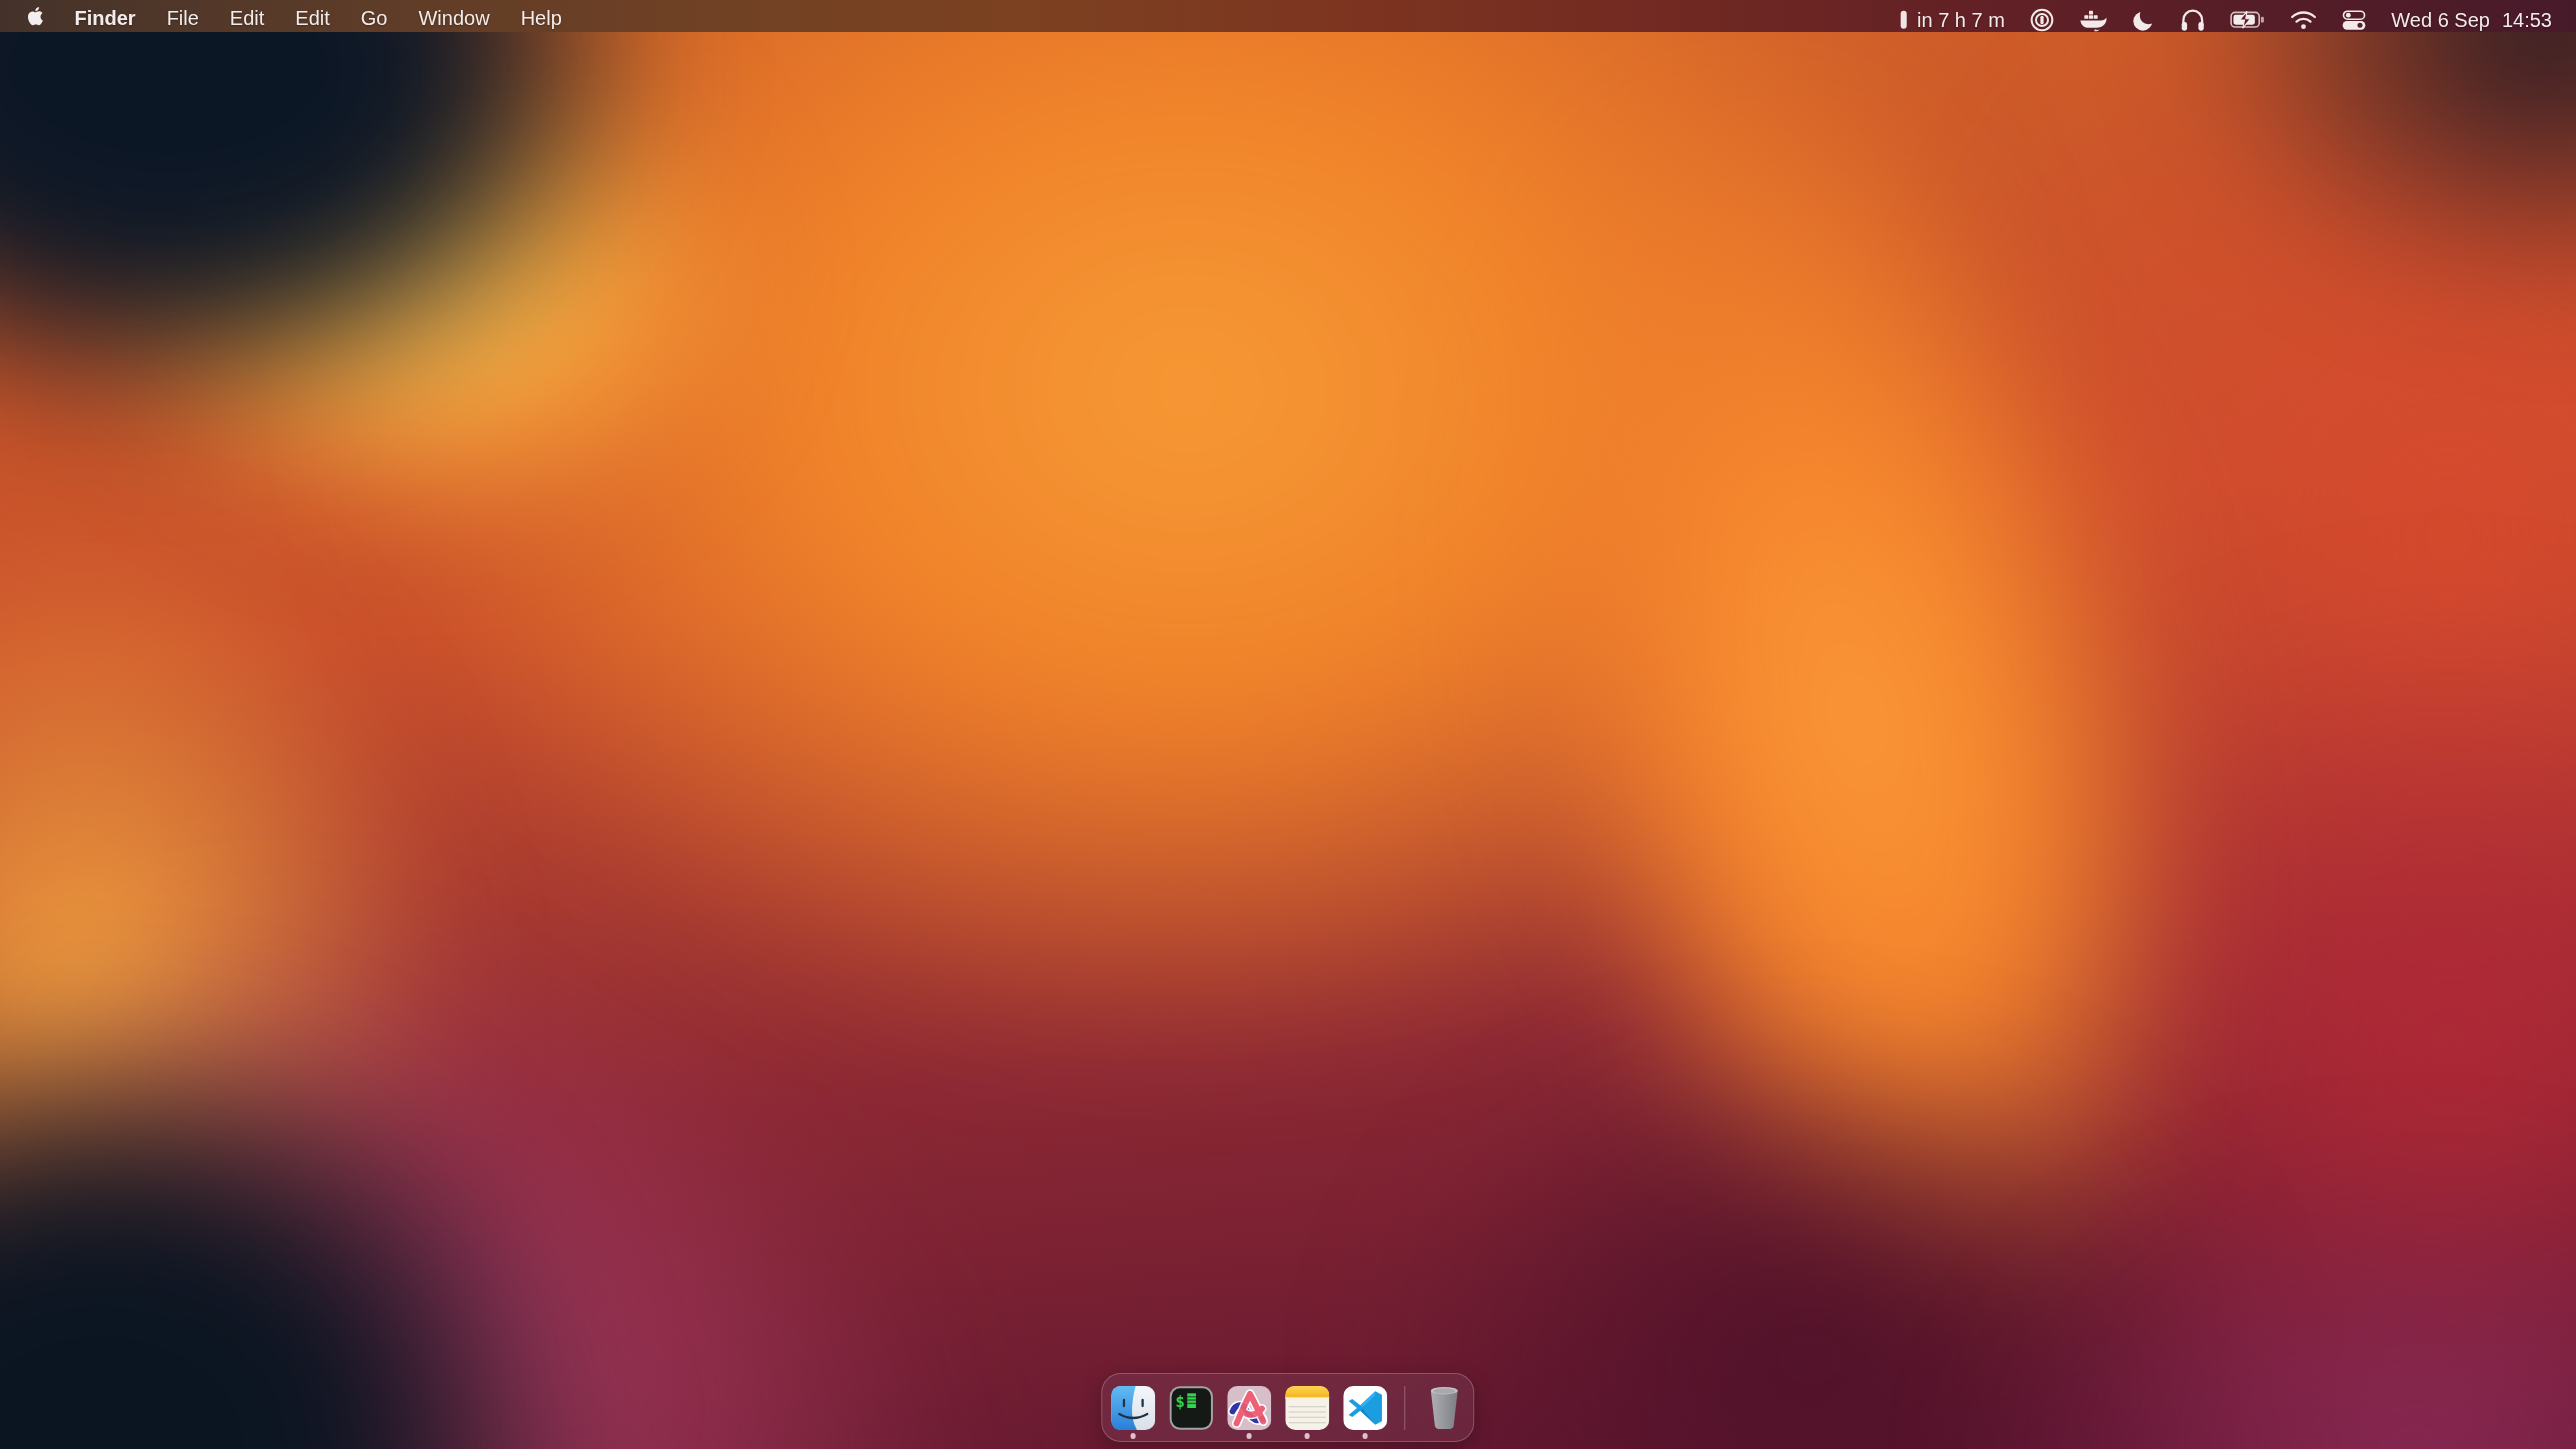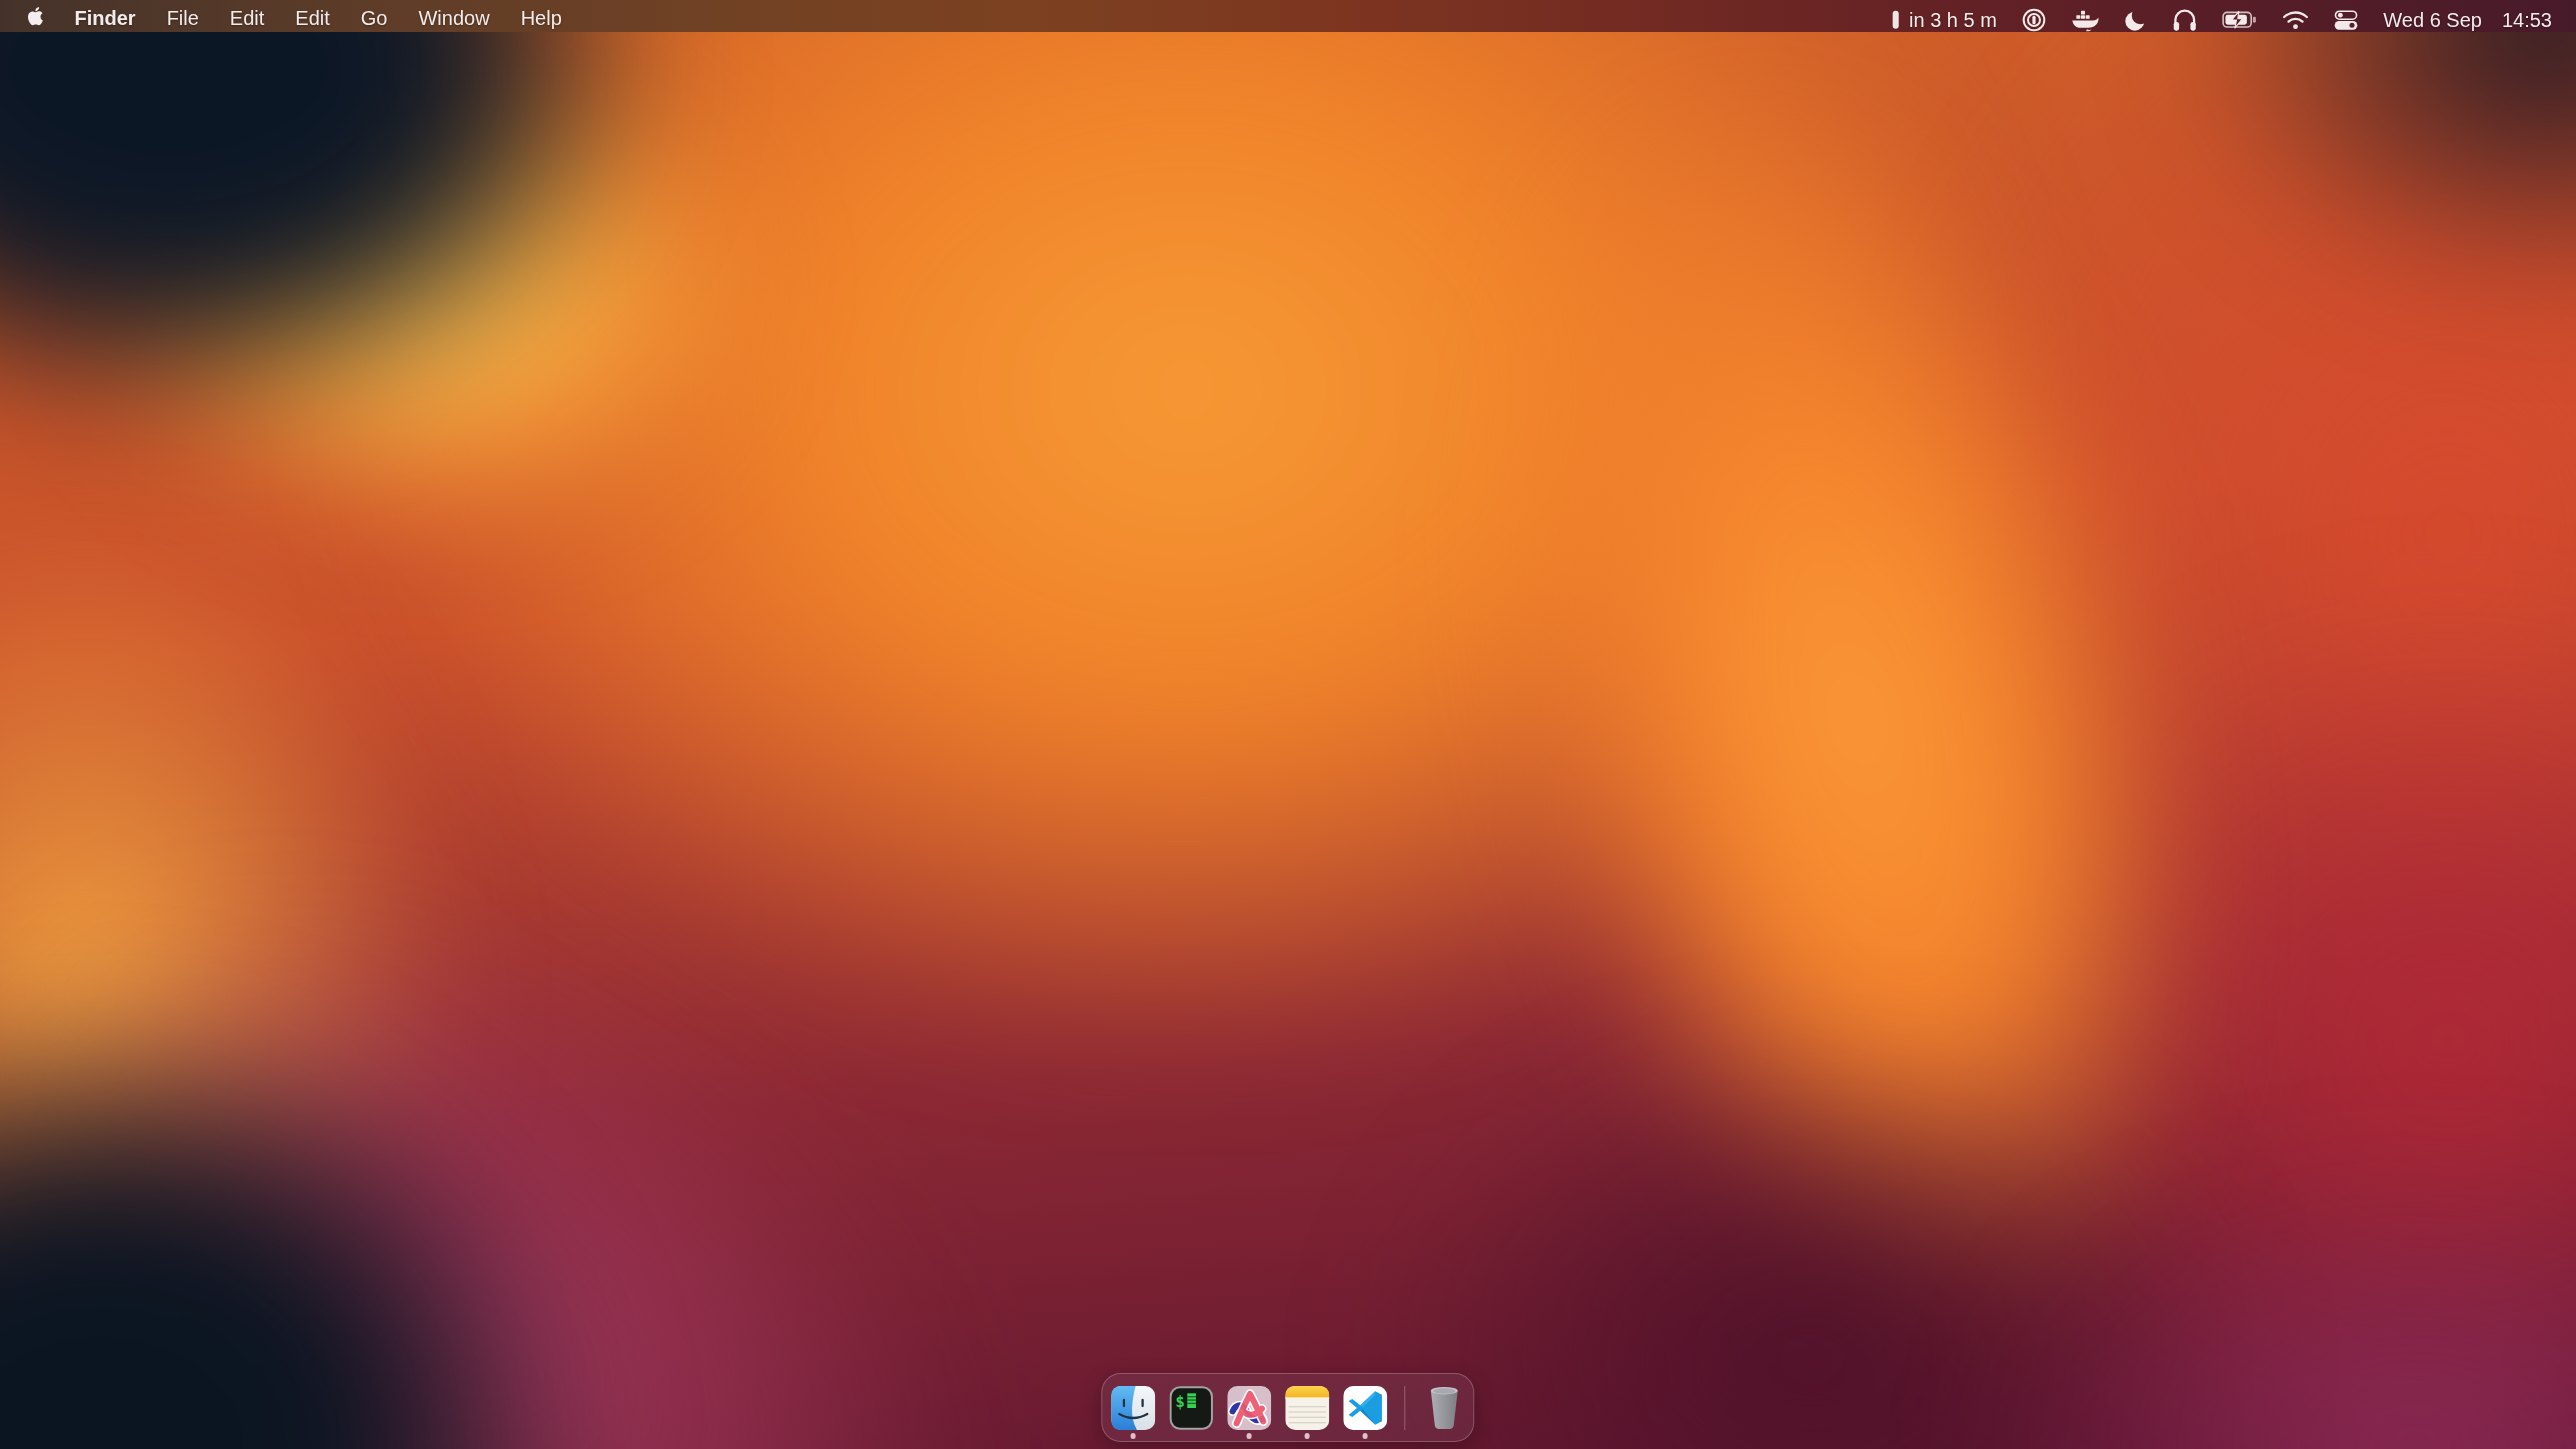--- a/index.html
+++ b/index.html
@@ -42,21 +42,21 @@
              background:linear-gradient(90deg,#44322a 0%,#5d3c28 14%,#714124 28%,#7c4120 40%,
                         #7d3520 52%,#722a22 64%,#632125 76%,#551d27 88%,#471a2a 100%);
              color:#f3ecec; font-size:20px;
              text-shadow:0 0.7px 2px rgba(0,0,0,.3); }
   .mb-left  { display:flex; align-items:center; gap:31px; padding-left:25.5px; }
   .mb-right { display:flex; align-items:center; gap:25px; padding-right:24px; }
   .mb-item  { cursor:default; white-space:nowrap; }
   .mb-appname { font-weight:700; }
   .mb-status-icon { display:flex; align-items:center; }
   .mb-countdown { display:flex; align-items:center; gap:9.4px; }
-  .mb-clock { display:flex; align-items:center; gap:20px; font-weight:500; }
+  .mb-clock { display:flex; align-items:center; gap:12px; font-weight:500; }
 
   
   #dock { position:absolute; left:50%; bottom:6.7px; transform:translateX(-50%);
           height:69px; display:flex; align-items:center; padding:0 8.7px; gap:14px;
           background:rgba(120,62,88,.38);
           border:1px solid rgba(255,255,255,.22); border-radius:19.5px;
           box-shadow:0 5.4px 20px rgba(0,0,0,.25); }
   .dock-item { position:relative; width:44px; height:44px; }
   .dock-item svg { display:block; }
   .dock-dot { position:absolute; left:50%; bottom:-8.7px; transform:translateX(-50%);
@@ -97,21 +97,21 @@
     <span class="mb-item">Go</span>
     <span class="mb-item">Window</span>
     <span class="mb-item">Help</span>
   </div>
 
   <div class="mb-right">
     <span class="mb-countdown">
       <svg width="7.4" height="19.5" viewBox="0 0 11 29">
         <rect x="1" y="1" width="9" height="27" rx="4.5" fill="#efe5e5"></rect>
       </svg>
-      <span>in 3 h 5 m</span>
+      <span>in 7 h 7 m</span>
     </span>
 
     <span class="mb-status-icon">
       <svg width="24" height="24" viewBox="0 0 36 36">
         <circle cx="18" cy="18" r="15.5" fill="none" stroke="#f2e9e9" stroke-width="3"></circle>
         <circle cx="18" cy="18" r="9" fill="none" stroke="#f2e9e9" stroke-width="3"></circle>
         <rect x="15.6" y="11.5" width="4.8" height="13" rx="2.4" fill="#f2e9e9"></rect>
       </svg>
     </span>
 

